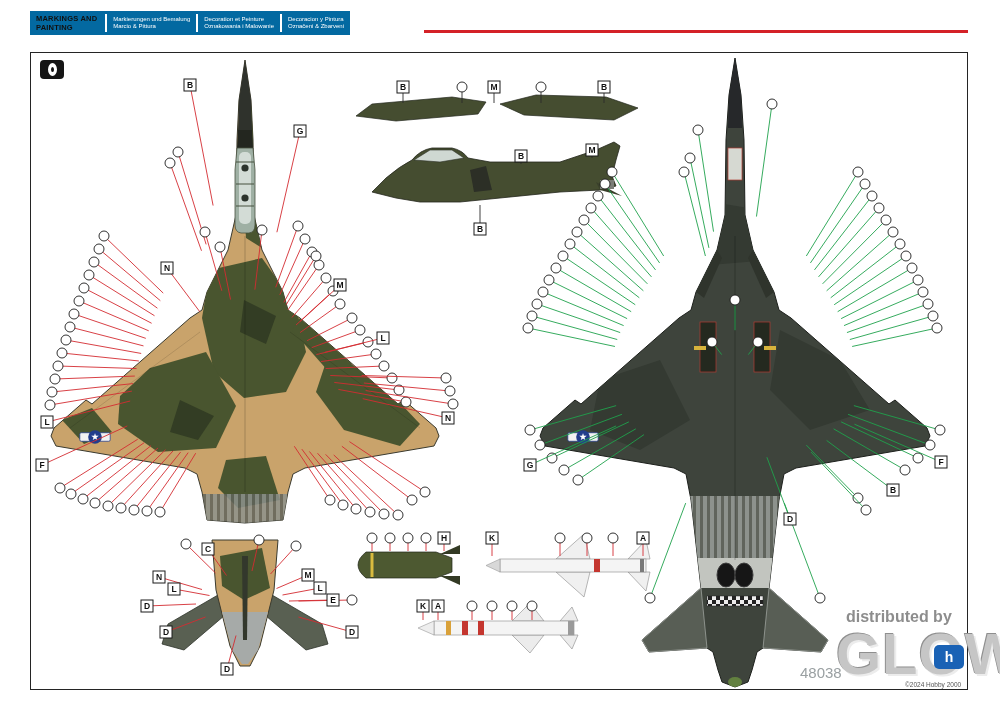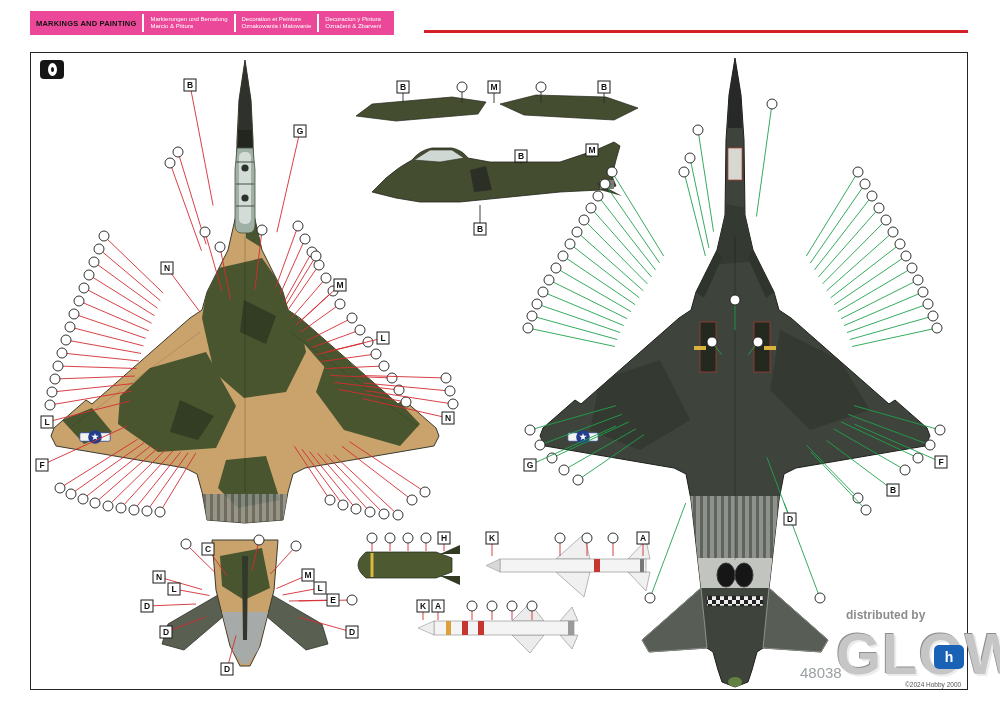--- a/index.html
+++ b/index.html
@@ -2,32 +2,32 @@
 <html><head>
 <meta charset="utf-8">
 <style>
   html,body{margin:0;padding:0;}
   body{
     width:1000px;height:707px;position:relative;background:#ffffff;
     font-family:"Liberation Sans",sans-serif;overflow:hidden;
   }
   .page-border{position:absolute;left:30px;top:52px;width:938px;height:638px;border:1.6px solid #242424;box-sizing:border-box;}
   .hdr{position:absolute;left:30px;top:11px;width:938px;height:24px;}
-  .band{position:absolute;left:0;top:0;width:364px;height:24px;background:#ec4899;display:flex;align-items:center;}
+  .band{position:absolute;left:0;top:0;width:320px;height:24px;background:#0369a1;display:flex;align-items:center;}
   .rule{position:absolute;left:394px;top:19px;width:544px;height:3px;background:#d42127;}
   .col{padding:0 6px;border-left:2px solid #fff;height:18px;display:flex;flex-direction:column;justify-content:center;}
   .col:first-child{border-left:none;}
   .col-title{font-size:7.5px;font-weight:bold;color:#111;letter-spacing:.2px;}
   .col .ln{font-size:6px;line-height:1.25;color:#fff;white-space:nowrap;}
   .scheme-icon{position:absolute;left:40px;top:60px;width:24px;height:19px;background:#151515;border-radius:4px;display:flex;align-items:center;justify-content:center;}
   .scheme-icon .pupil{width:9px;height:13px;background:#fff;border-radius:50%;position:relative;}
   .scheme-icon .dot{position:absolute;left:3px;top:4px;width:3px;height:5px;background:#111;border-radius:50%;}
   svg.layer{position:absolute;left:0;top:0;pointer-events:none;}
   .kit-number{position:absolute;left:800px;top:664px;font-size:15px;font-weight:normal;color:#9aa0a2;}
-  .wm-small{position:absolute;left:846px;top:608px;font-size:12px;font-weight:bold;color:#8d8d8d;}
+  .wm-small{position:absolute;left:846px;top:608px;font-size:16px;font-weight:bold;color:#8d8d8d;}
   .wm-big{position:absolute;left:836px;top:620px;font-size:58px;font-weight:800;letter-spacing:1px;color:#c6c6c6;
           text-shadow:2px 2px 0 #ececec,-1px -1px 0 #8f8f8f;}
   .logo{position:absolute;left:934px;top:645px;width:30px;height:24px;background:#1a62b5;border-radius:5px;
         color:#fff;font-weight:bold;text-align:center;font-size:14px;line-height:24px;}
   .copyright{position:absolute;left:905px;top:681px;font-size:6.5px;color:#555;}
 </style>
 </head>
 <body>
 
 <div class="hdr">

